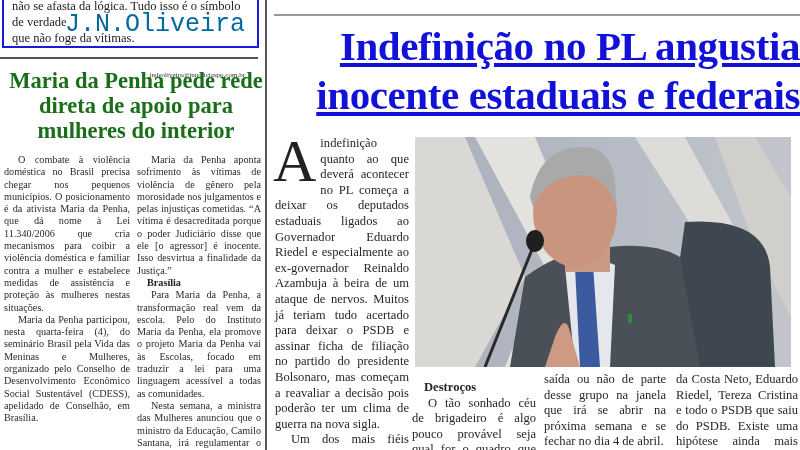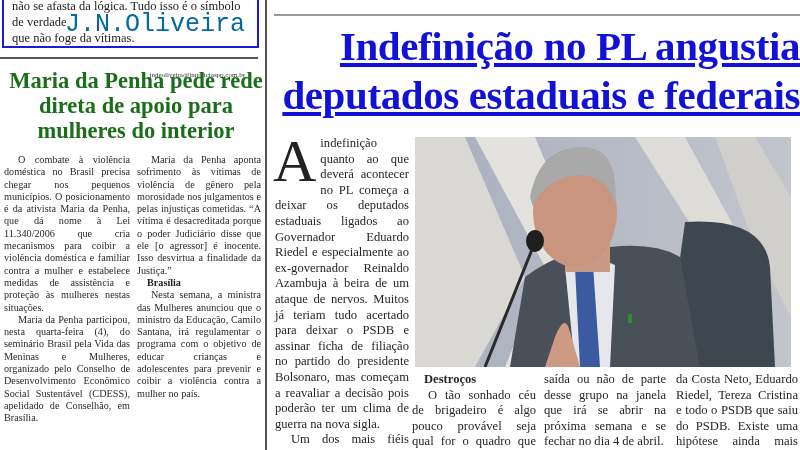--- a/index.html
+++ b/index.html
@@ -50,21 +50,21 @@
     text-align: right; color: #1111d8; font-weight: bold;
     font-size: 41px; line-height: 49px; letter-spacing: -0.4px;
     font-family: "Liberation Serif", serif;
     white-space: nowrap;
     text-decoration: underline;
   }
 
   
   .mcol { font-size: 12.6px; line-height: 15.6px; text-align: justify; color: #262626; }
   .mcol p { text-indent: 16px; }
-  .mcol .sub { font-weight: bold; text-indent: 12px; }
+  .mcol .sub { font-weight: bold; text-indent: 12px; margin-top: 8px; }
   .mcol-1 { left: 275px; top: 136px; width: 134px; }
   .mcol-2 { left: 412px; top: 372px; width: 124px; }
   .mcol-3 { left: 544px; top: 372px; width: 122px; }
   .mcol-4 { left: 676px; top: 372px; width: 122px; }
 
   .dropcap {
     float: left; font-size: 60px; line-height: 46px; margin: 2px 4px 0 -2px;
     color: #222; font-family: "Liberation Serif", serif;
   }
   .mcol-1 p.first { text-indent: 0; }
@@ -93,27 +93,28 @@
 
 <div class="abs col col-l1">
   <p>O combate à violência doméstica no Brasil precisa chegar nos pequenos municípios. O posicionamento é da ativista Maria da Penha, que dá nome à Lei 11.340/2006 que cria mecanismos para coibir a violência doméstica e familiar contra a mulher e estabelece medidas de assistência e proteção às mulheres nestas situações.</p>
   <p>Maria da Penha participou, nesta quarta-feira (4), do seminário Brasil pela Vida das Meninas e Mulheres, organizado pelo Conselho de Desenvolvimento Econômico Social Sustentável (CDESS), apelidado de Conselhão, em Brasília.</p>
 
 </div>
 
 <div class="abs col col-l2">
   <p>Maria da Penha aponta sofrimento às vítimas de violência de gênero pela morosidade nos julgamentos e pelas injustiças cometidas. “A vítima é desacreditada porque o poder Judiciário disse que ele [o agressor] é inocente. Isso desvirtua a finalidade da Justiça.”</p>
   <p class="sub">Brasília</p>
+  <p>Para Maria da Penha, a transformação real vem da escola. Pelo do Instituto Maria da Penha, ela promove o projeto Maria da Penha vai às Escolas, focado em traduzir a lei para uma linguagem acessível a todas as comunidades.</p>
   <p>Nesta semana, a ministra das Mulheres anunciou que o ministro da Educação, Camilo Santana, irá regulamentar o programa com o objetivo de educar crianças e adolescentes para prevenir e coibir a violência contra a mulher no país.</p>
 
 </div>
 
 <h1 class="abs main-headline">
   <div>Indefinição no PL angustia</div>
-  <div>deputados estaduais e federais</div>
+  <div>inocente estaduais e federais</div>
 </h1>
 
 <div class="abs mcol mcol-1">
   <p class="first"><span class="dropcap">A</span><span>indefinição quanto ao que deverá acontecer no PL começa a deixar os deputados estaduais ligados ao Governador Eduardo Riedel e especialmente ao ex-governador Reinaldo Azambuja à beira de um ataque de nervos. Muitos já teriam tudo acertado para deixar o PSDB e assinar ficha de filiação no partido do presidente Bolsonaro, mas começam a reavaliar a decisão pois poderão ter um clima de guerra na nova sigla.</span></p>
   <p>Um dos mais fiéis escudeiros do ex-governador Reinaldo Azambuja admitem que ficaria muito difícil fazer campanha tem fogo amigo no próprio horário eleitoral. Poucos acreditam que Marcos Pollon, Capitão Contar, sem falar no deputado estadual</p>
 </div>
 
 <div class="abs photo">
   <svg width="376" height="230" viewBox="0 0 376 230">
     <defs>

